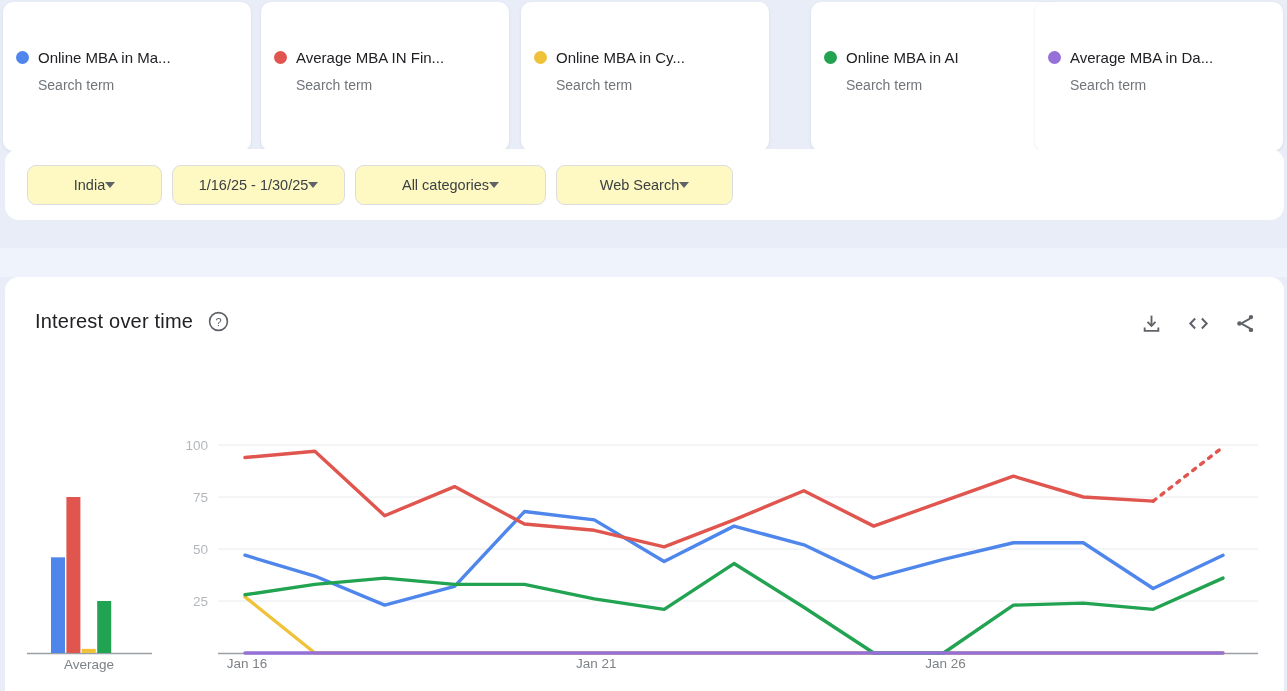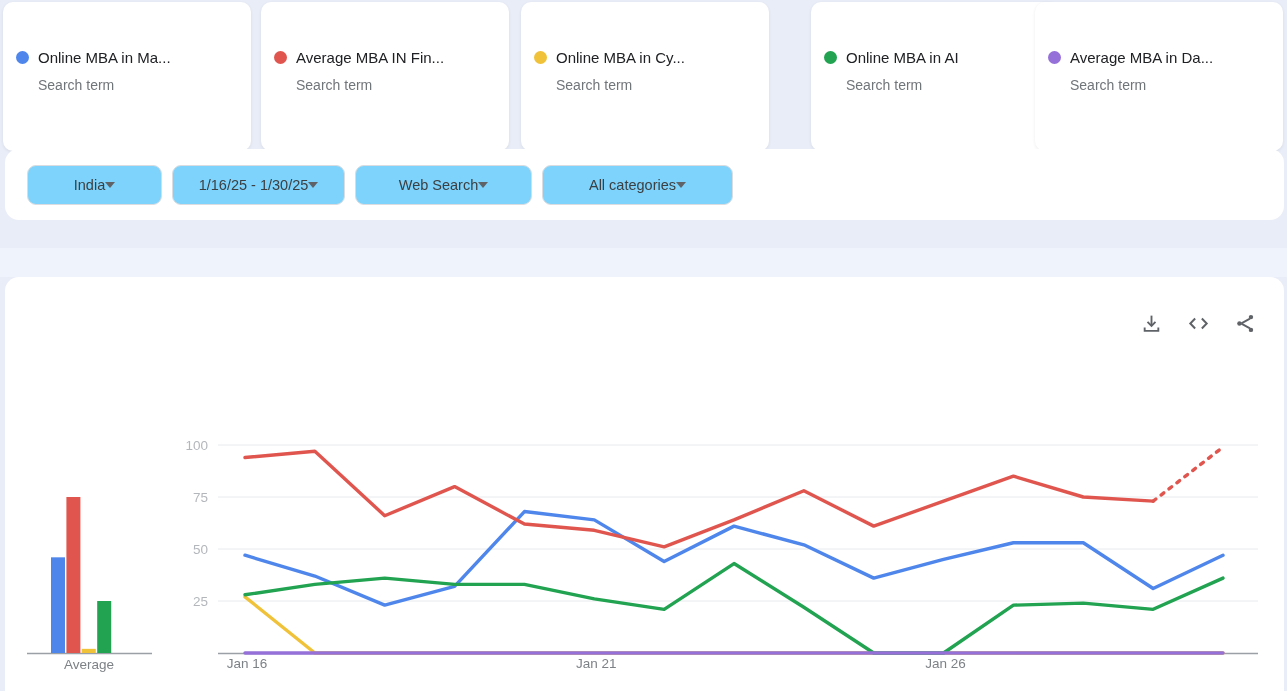--- a/index.html
+++ b/index.html
@@ -19,21 +19,21 @@
   .dot{width:13px;height:13px;border-radius:50%;flex:0 0 auto;}
   .card-title{font-size:15px;color:#202124;white-space:nowrap;}
   .card-sub{position:absolute;top:75px;left:35px;font-size:14px;color:#70757a;}
   
   .filterbar{
     position:absolute;left:5px;right:3px;top:149px;height:71px;
     background:#fff;border-radius:14px;
     display:flex;align-items:center;gap:10px;padding-left:22px;box-sizing:border-box;
   }
   .chip{
-    height:40px;border:1px solid #dadce0;border-radius:9px;background:#7dd3fc;
+    height:40px;border:1px solid #dadce0;border-radius:9px;background:#fef9c3;
     display:flex;align-items:center;justify-content:center;
     font-size:14.5px;color:#3c4043;box-sizing:border-box;cursor:pointer;
   }
   .chip.w1{width:135px}.chip.w2{width:173px}.chip.w3{width:191px}.chip.w4{width:177px}
   .caret{width:0;height:0;border-left:5px solid transparent;border-right:5px solid transparent;border-top:6px solid #5f6368;}
   
   .band{position:absolute;left:0;top:248px;width:100%;height:29px;background:#eff3fb;}
   
   .chartcard{
     position:absolute;left:5px;right:3px;top:277px;height:420px;
@@ -90,33 +90,42 @@
 
 <div class="filterbar">
   <div class="chip w1">
     <span>India</span>
     <span class="caret"></span>
   </div>
   <div class="chip w2">
     <span>1/16/25 - 1/30/25</span>
     <span class="caret"></span>
   </div>
+  <div class="chip w3">
+    <span>All categories</span>
+    <span class="caret"></span>
+  </div>
   <div class="chip w4">
     <span>Web Search</span>
-    <span class="caret"></span>
-  </div>
-  <div class="chip w3">
-    <span>All categories</span>
     <span class="caret"></span>
   </div>
 </div>
 
 <div class="band"></div>
 
 <div class="chartcard">
+  <div class="section-head">
+    <span class="section-title">Interest over time</span>
+    <span class="help">
+      <svg viewBox="0 0 24 24" fill="none">
+        <circle cx="12" cy="12" r="9.3" stroke="#5f6368" stroke-width="1.7"></circle>
+        <text x="12" y="16.2" text-anchor="middle" font-size="11.5" fill="#5f6368">?</text>
+      </svg>
+    </span>
+  </div>
   <div class="actions">
     <span class="action">
       <svg viewBox="0 0 20 20" fill="none" stroke="#5f6368" stroke-width="1.8">
         <path d="M10 2.5v9.3"></path>
           <path d="M6.2 8.4l3.8 3.8 3.8-3.8"></path>
           <path d="M3.5 13.8v3.2h13v-3.2"></path>
       </svg>
     </span>
     <span class="action">
       <svg viewBox="0 0 20 20" fill="none" stroke="#5f6368" stroke-width="1.9">

